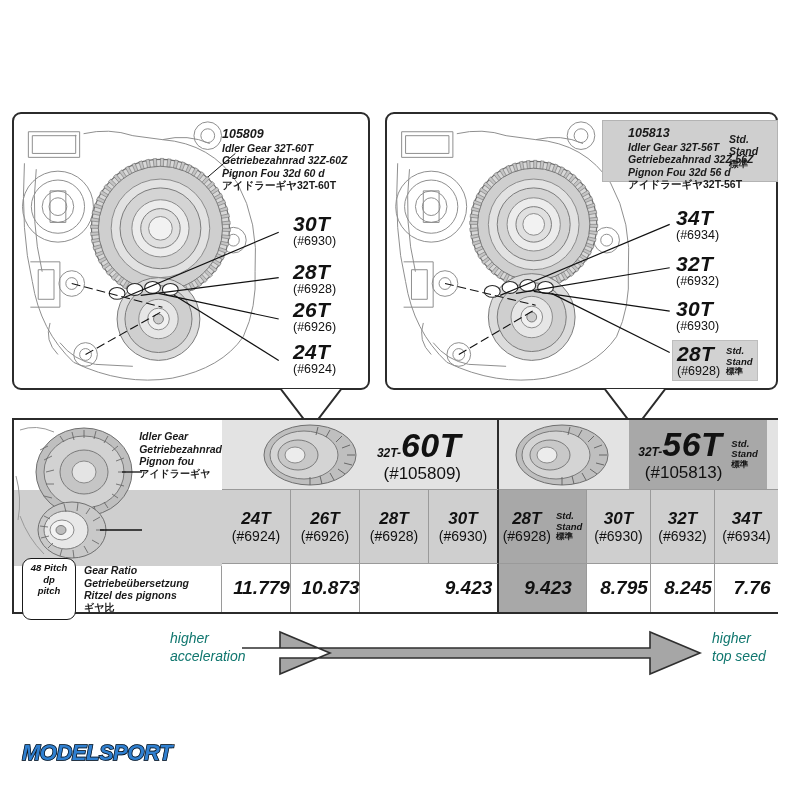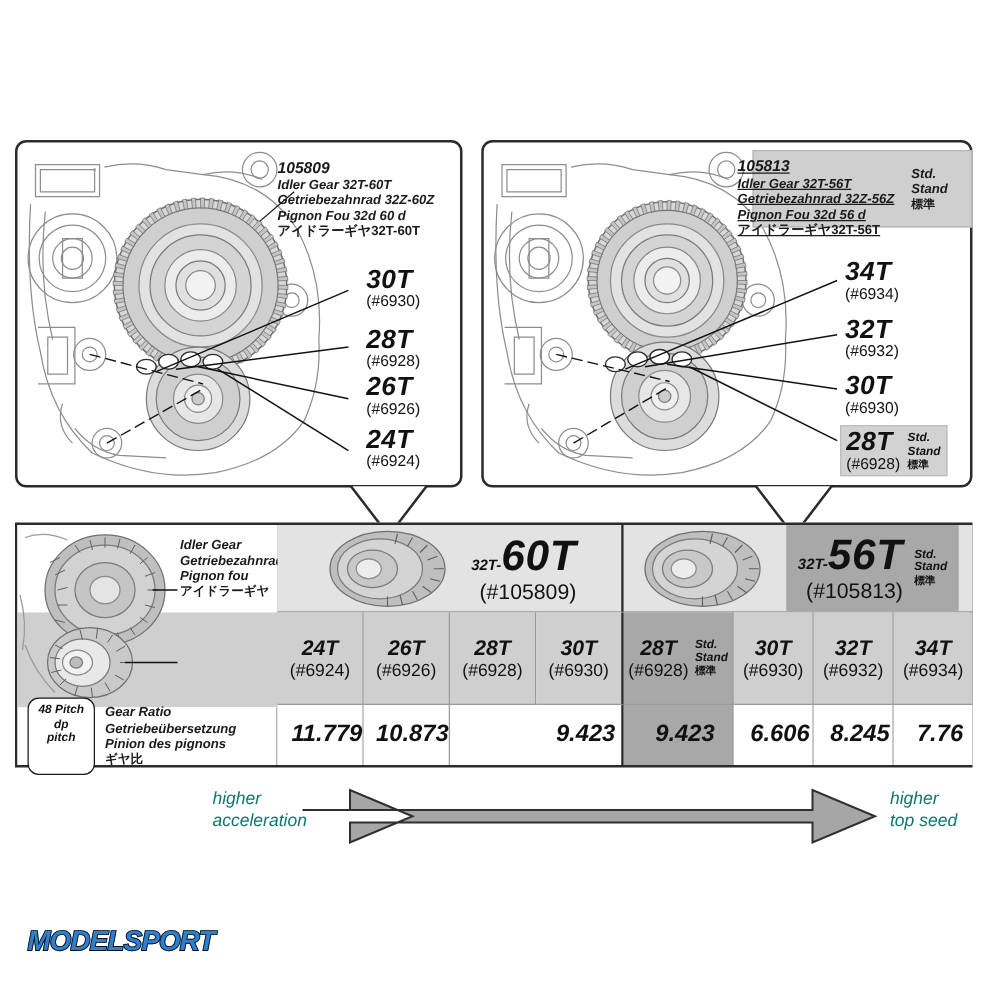--- a/index.html
+++ b/index.html
@@ -57,21 +57,21 @@
 
   #id-right-box {
     position: absolute;
     left: 602px; top: 120px;
     width: 176px; height: 62px;
     background: #cfcfcf;
     border: 1px solid #b3b3b3;
     box-sizing: border-box;
   }
   #id-right {
-    left: 590px; top: 126px; text-decoration: underline;
+    left: 628px; top: 126px;
   }
   .std-tag {
     position: absolute;
     font-style: italic;
     font-weight: bold;
     font-size: 10.5px;
     line-height: 1.18;
     color: #1a1a1a;
     text-align: left;
   }
@@ -140,21 +140,21 @@
   }
   .row-idler   { background: #e3e3e3; }
   .row-pinion  { background: #cfcfcf; }
   .row-ratio   { background: #ffffff; }
   .hl          { background: #a8a8a8 !important; }
   .sep-thick   { border-right: 2px solid #2b2b2b !important; }
 
   .legend-cell {
     flex-direction: row;
     align-items: center;
-    justify-content: flex-start;
+    justify-content: flex-end;
     padding-left: 2px;
   }
   .legend-text {
     font-style: italic;
     font-weight: bold;
     font-size: 10.5px;
     line-height: 1.2;
     color: #1a1a1a;
     white-space: nowrap;
   }
@@ -489,21 +489,21 @@
 
       <div class="cell" style="left:0; top:146px; width:208px; height:46px; background:#ffffff; border-right:1px solid #9a9a9a; border-bottom:none; justify-content:flex-start; gap:8px; padding-left:8px;">
         <div class="pitch-badge">
           <div>48 Pitch</div>
           <div>dp</div>
           <div>pitch</div>
         </div>
         <div class="legend-text">
           <div>Gear Ratio</div>
           <div>Getriebeübersetzung</div>
-          <div>Pinion des pignons</div>
+          <div>Ritzel des pignons</div>
           <div class="jp">ギヤ比</div>
         </div>
       </div>
 
       <div class="cell row-idler sep-thick" style="left:208px; top:0; width:277px; height:70px;">
         <div class="idler-wrap">
           <svg width="110" height="64" viewBox="0 0 110 64">
             <ellipse cx="52" cy="32" rx="46" ry="30" fill="#bfbfbf" stroke="#6f6f6f" stroke-width="1"></ellipse>
             <ellipse cx="46" cy="32" rx="34" ry="24" fill="#d4d4d4" stroke="#7a7a7a" stroke-width="1"></ellipse>
             <ellipse cx="40" cy="32" rx="20" ry="15" fill="#c8c8c8" stroke="#7a7a7a" stroke-width="1"></ellipse>
@@ -606,31 +606,31 @@
       <div class="cell row-pinion" style="left:701px; top:70px; width:63px; height:74px; border-right:none;">
         <div class="pin-box">
           <div class="pin-t">34T</div>
           <div class="pin-p">(#6934)</div>
         </div>
       </div>
 
       <div class="cell row-ratio" style="left:208px; top:144px; width:69px; height:48px; border-bottom:none;">
         <span class="ratio-v">11.779</span>
       </div>
-      <div class="cell row-ratio" style="left:277px; top:144px; width:69px; height:48px; border-bottom:none;justify-content:flex-end;">
+      <div class="cell row-ratio" style="left:277px; top:144px; width:69px; height:48px; border-bottom:none;">
         <span class="ratio-v">10.873</span>
       </div>
       <div class="cell row-ratio sep-thick" style="left:415px; top:144px; width:70px; height:48px; border-bottom:none;">
         <span class="ratio-v">9.423</span>
       </div>
       <div class="cell row-ratio hl" style="left:485px; top:144px; width:88px; height:48px; border-bottom:none;">
         <span class="ratio-v">9.423</span>
       </div>
       <div class="cell row-ratio" style="left:573px; top:144px; width:64px; height:48px; border-bottom:none;">
-        <span class="ratio-v">6.606</span>
+        <span class="ratio-v">8.795</span>
       </div>
       <div class="cell row-ratio" style="left:637px; top:144px; width:64px; height:48px; border-bottom:none;">
         <span class="ratio-v">8.245</span>
       </div>
       <div class="cell row-ratio" style="left:701px; top:144px; width:63px; height:48px; border-right:none; border-bottom:none;">
         <span class="ratio-v">7.76</span>
       </div>
 
     </div>
   </div>

